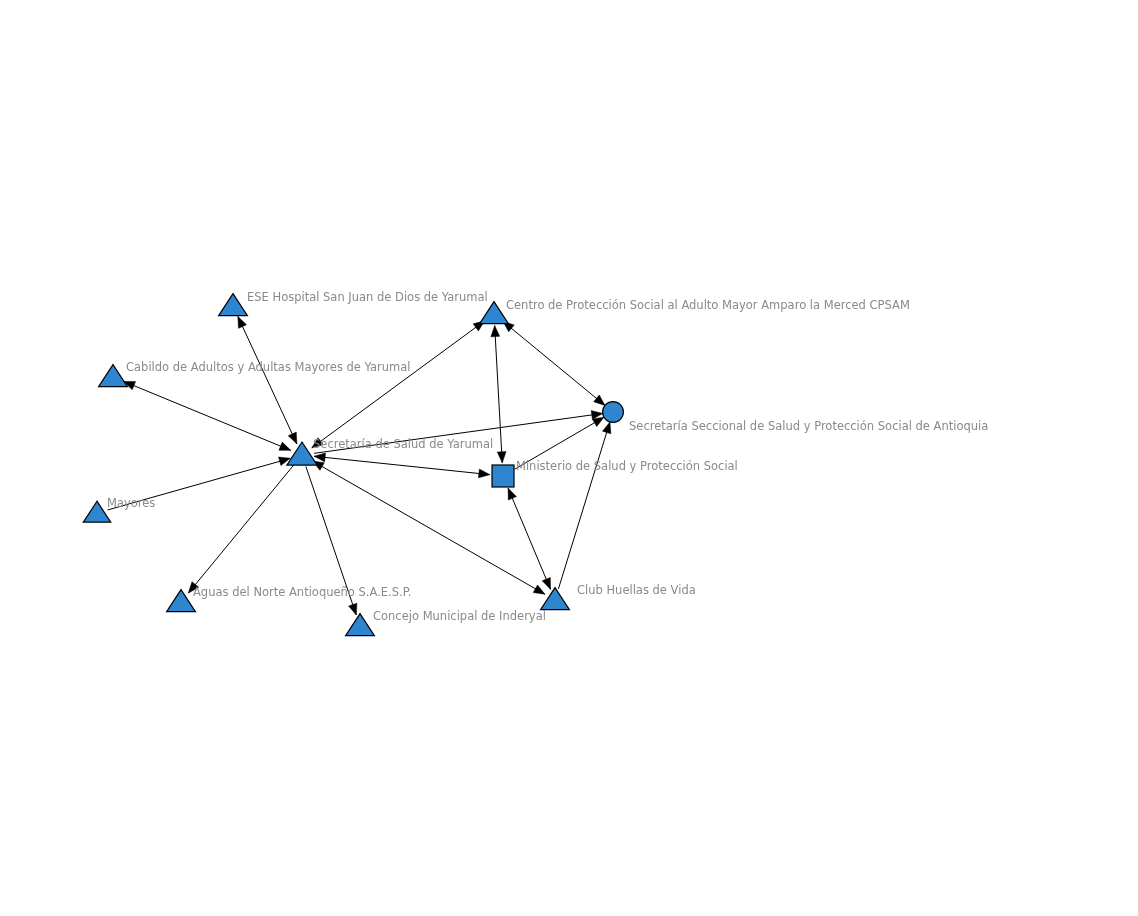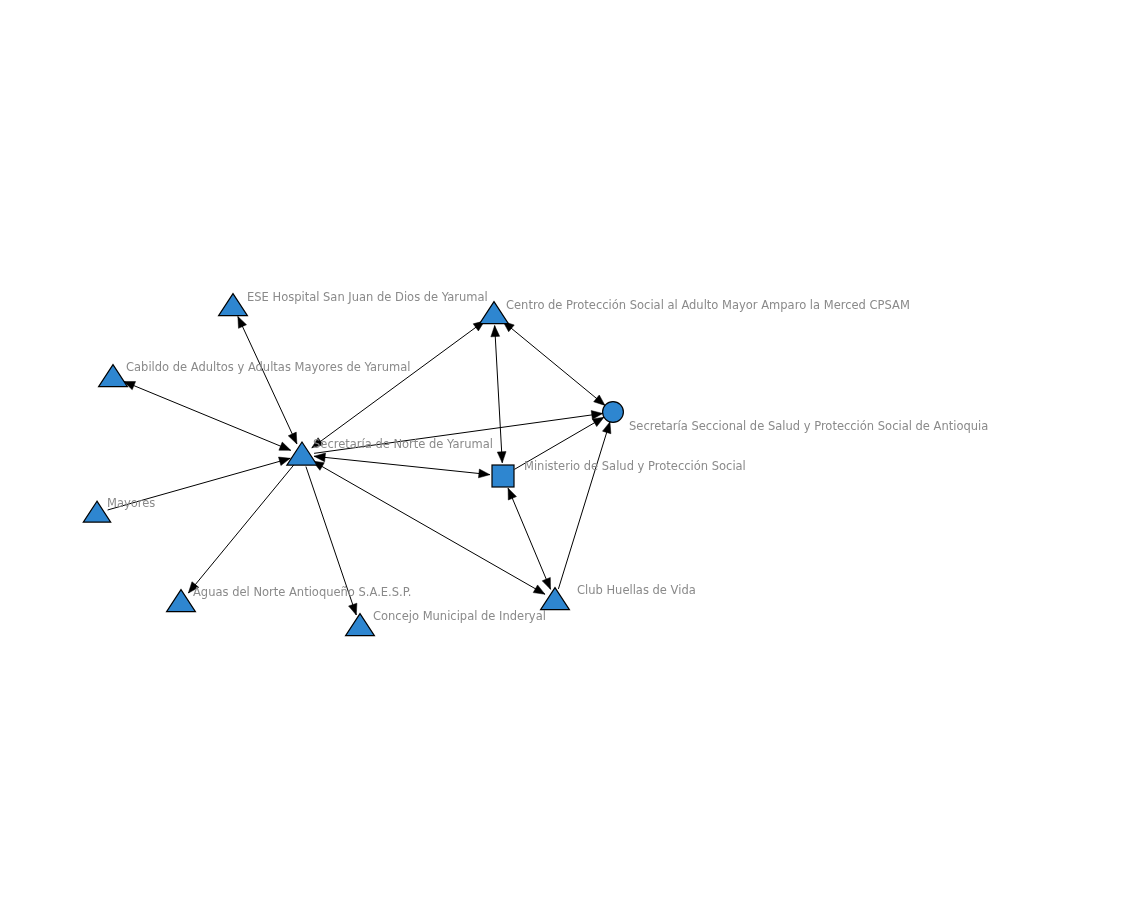--- a/index.html
+++ b/index.html
@@ -99,20 +99,20 @@
         <polygon points="555,587.6 540.6,609.6 569.4,609.6" fill="#2E86D0" stroke="#000000" stroke-width="1.2" class="node-shape"></polygon>
         <polygon points="181,589.6 166.6,611.6 195.4,611.6" fill="#2E86D0" stroke="#000000" stroke-width="1.2" class="node-shape"></polygon>
         <polygon points="360,613.6 345.6,635.6 374.4,635.6" fill="#2E86D0" stroke="#000000" stroke-width="1.2" class="node-shape"></polygon>
       </g>
   </svg>
   <div id="labels-layer">
       <div class="node-label" style="left: 247px; top: 292px; color: rgb(138, 138, 138);">ESE Hospital San Juan de Dios de Yarumal</div>
       <div class="node-label" style="left: 506px; top: 300px; color: rgb(138, 138, 138);">Centro de Protección Social al Adulto Mayor Amparo la Merced CPSAM</div>
       <div class="node-label" style="left: 126px; top: 362px; color: rgb(138, 138, 138);">Cabildo de Adultos y Adultas Mayores de Yarumal</div>
       <div class="node-label" style="left: 629px; top: 400px; color: rgb(138, 138, 138); margin-top: 21px;">Secretaría Seccional de Salud y Protección Social de Antioquia</div>
-      <div class="node-label" style="left: 313px; top: 439px; color: rgb(138, 138, 138);">Secretaría de Norte de Yarumal</div>
-      <div class="node-label" style="left: 516px; top: 461px; color: rgb(138, 138, 138); margin-left: 8px;">Ministerio de Salud y Protección Social</div>
+      <div class="node-label" style="left: 313px; top: 439px; color: rgb(138, 138, 138);">Secretaría de Salud de Yarumal</div>
+      <div class="node-label" style="left: 516px; top: 461px; color: rgb(138, 138, 138);">Ministerio de Salud y Protección Social</div>
       <div class="node-label" style="left: 107px; top: 498px; color: rgb(138, 138, 138);">Mayores</div>
       <div class="node-label" style="left: 569px; top: 585px; color: rgb(138, 138, 138); margin-left: 8px;">Club Huellas de Vida</div>
       <div class="node-label" style="left: 193px; top: 587px; color: rgb(138, 138, 138);">Aguas del Norte Antioqueño S.A.E.S.P.</div>
       <div class="node-label" style="left: 373px; top: 611px; color: rgb(138, 138, 138);">Concejo Municipal de Inderyal</div>
     </div>
 </div>
 
 </body></html>

